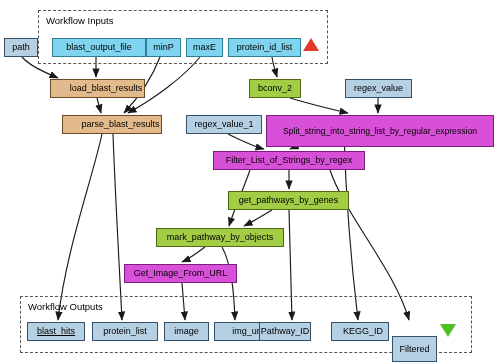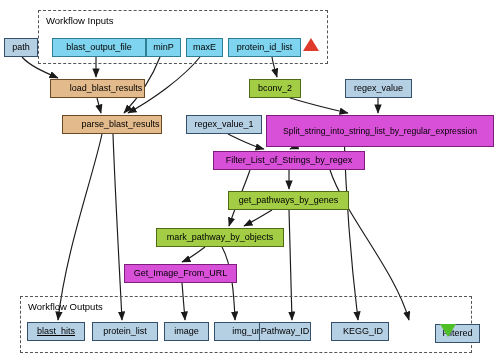--- a/index.html
+++ b/index.html
@@ -144,21 +144,21 @@
       </div>
       <div class="node n-output" style="left: 214px; top: 322px; width: 50px; height: 19px; padding-left: 16px;">
         <span>img_url</span>
       </div>
       <div class="node n-output" style="left: 259px; top: 322px; width: 52px; height: 19px;">
         <span>Pathway_ID</span>
       </div>
       <div class="node n-output" style="left: 331px; top: 322px; width: 58px; height: 19px; padding-left: 6px;">
         <span>KEGG_ID</span>
       </div>
-      <div class="node n-output" style="left: 392px; top: 324px; width: 45px; height: 19px; margin-left: 43px;">
+      <div class="node n-output" style="left: 392px; top: 336px; width: 45px; height: 26px;">
         <span>Filtered</span>
       </div>
     </div>
   <div id="marker-layer">
       <div class="tri tri-up" style="left: 303px; top: 38px;"></div>
       <div class="tri tri-dn" style="left: 440px; top: 324px;"></div>
     </div>
 
 </div>
 

